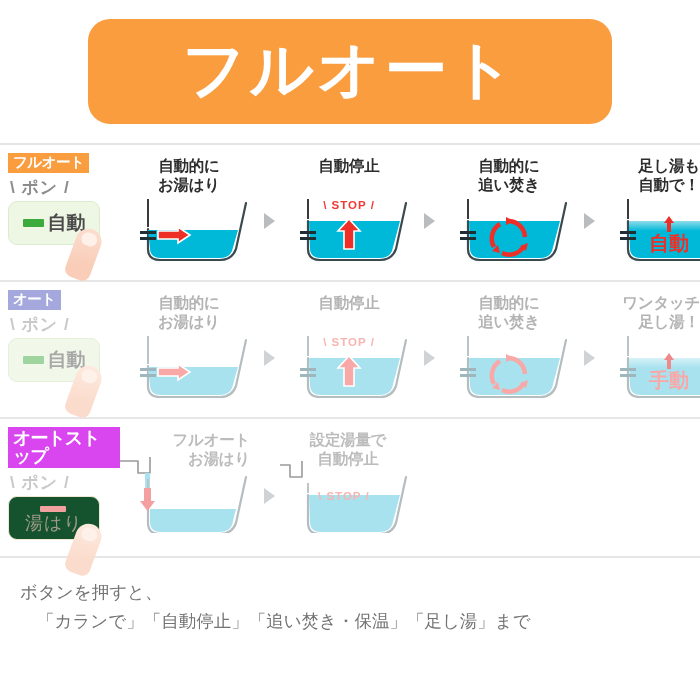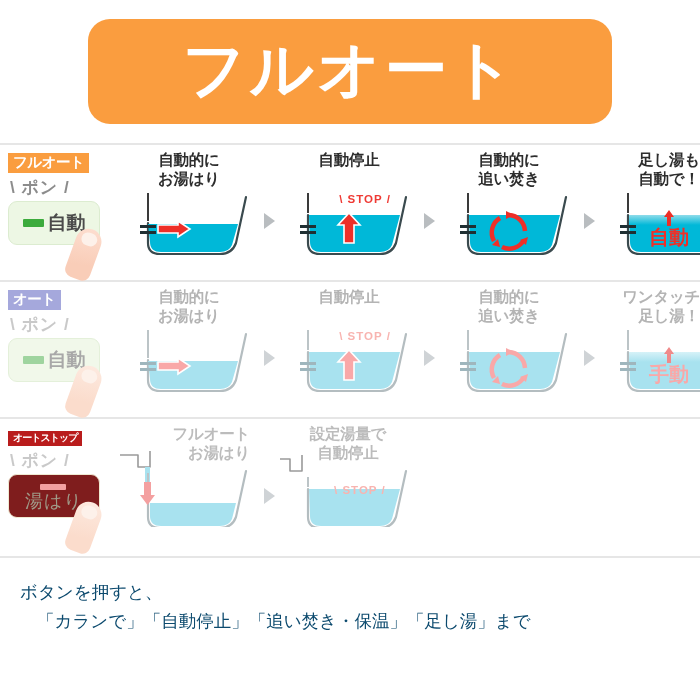--- a/index.html
+++ b/index.html
@@ -52,41 +52,41 @@
     display: inline-block;
     color: #ffffff;
     font-size: 14.5px;
     font-weight: 700;
     letter-spacing: -0.5px;
     padding: 2px 5px 3px 5px;
     line-height: 1;
   }
   .tag-full { background: #fa9d3f; }
   .tag-auto { background: #a5a8dc; }
-  .tag-stop  { background: #b91c1c; font-size: 10px; letter-spacing: -1px; }
+  .tag-stop  { background: #d946ef; font-size: 18px; letter-spacing: -1px; }
 
   .pon {
     font-size: 17px;
     font-weight: 700;
     letter-spacing: 1px;
     margin: 3px 0 2px 2px;
   }
   .pon-dark { color: #8c8c8c; }
   .pon-light { color: #c9c9c9; }
 
   .panel {
     position: relative;
     width: 92px; height: 44px;
     border-radius: 9px;
     display: flex; align-items: center; justify-content: center;
     gap: 4px;
   }
   .panel-green  { background: #edf7e4; border: 1px solid #dcecd0; }
   .panel-green2 { background: #f1f8ea; border: 1px solid #e4f0da; }
-  .panel-cream  { background: #7f1d1d; border: 1px solid #efe9d2; }
+  .panel-cream  { background: #14532d; border: 1px solid #efe9d2; }
 
   .panel-bar { width: 21px; height: 8px; border-radius: 1px; }
   .bar-green  { background: #3cab3c; }
   .bar-green2 { background: #9fd49f; }
   .bar-pink   { background: #f2a1a1; position: absolute; top: 9px; left: 31px; width: 26px; height: 6px; }
 
   .panel-label { font-size: 19px; font-weight: 700; }
   .lbl-dark  { color: #4a4a4a; }
   .lbl-mid   { color: #a8a8a8; }
   .lbl-cream { color: #a09a88; font-weight: 400; font-size: 18px; letter-spacing: 1px; }
@@ -111,21 +111,21 @@
   .finger-pale {
     background: linear-gradient(170deg, #fdeae0 0%, #fbdccc 70%);
   }
 
   
   .step {
     position: relative;
     width: 138px;
     flex: 0 0 138px;
     height: 100%;
-    padding-top: 6px;
+    padding-top: 12px;
   }
   .step-cap {
     text-align: center;
     font-size: 15.5px;
     font-weight: 700;
     line-height: 1.22;
     letter-spacing: -0.3px;
     height: 40px;
   }
   .cap-dark  { color: #2d2d2d; }
@@ -154,21 +154,21 @@
   .tub svg { position: absolute; left: 0; top: 0; }
 
   .overlay {
     position: absolute;
     left: 0; top: 0;
     width: 138px; height: 72px;
     pointer-events: none;
   }
   .stop-txt {
     position: absolute;
-    top: 2px; left: 16px; width: 138px;
+    top: 2px; left: 0; width: 138px;
     text-align: center;
     font-size: 11.5px;
     font-weight: 700;
     letter-spacing: 1px;
   }
   .stop-red  { color: #ef3a34; }
   .stop-fade { color: #f8b4b0; }
 
   .inner-label {
     position: absolute;
@@ -176,21 +176,21 @@
     text-align: center;
     font-size: 20px;
     font-weight: 700;
   }
   .il-red  { color: #ee2f28; }
   .il-pink { color: #f9a8a8; }
 
   
   .footer {
     padding: 20px 0 0 20px;
-    color: #0c4a6e;
+    color: #737373;
     font-size: 17.5px;
     line-height: 1.68;
   }
   .footer-l2, .footer-l3 { padding-left: 17px; }
 </style>
 </head>
 <body>
 
 <div class="header-wrap">
   <div class="header-badge">

